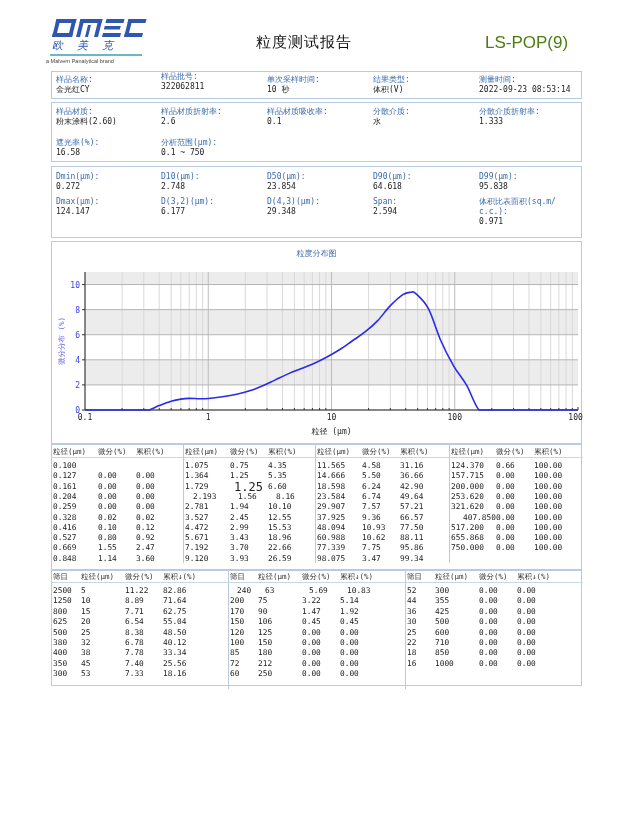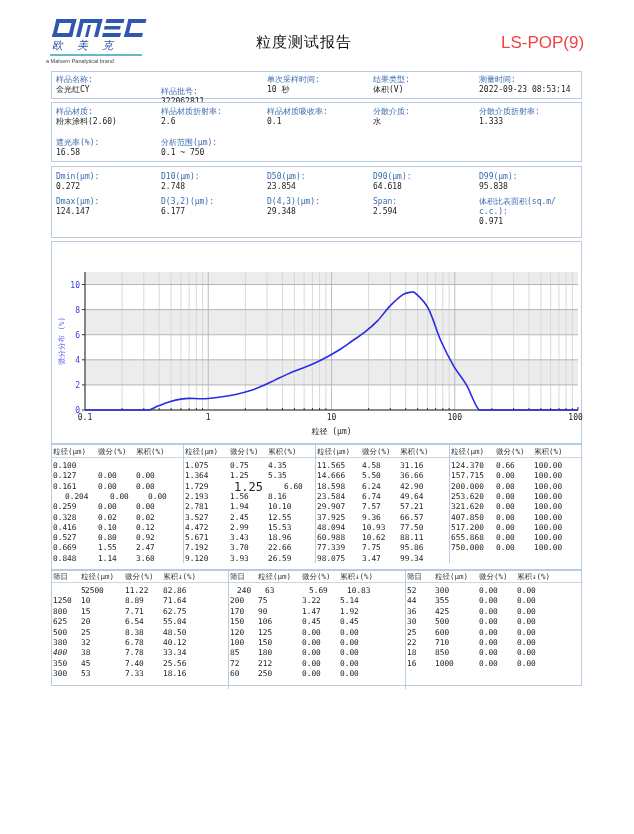--- a/index.html
+++ b/index.html
@@ -4,21 +4,21 @@
 <style>
   * { box-sizing: border-box; margin: 0; padding: 0; }
   html, body { width: 634px; height: 834px; background: #ffffff; overflow: hidden; }
   body { position: relative; font-family: "DejaVu Sans Mono", monospace; color: #222; }
   .abs { position: absolute; }
   .logo-omec { left: 50px; top: 17px; width: 100px; height: 22px; }
   .logo-cn { left: 52px; top: 38px; font-family: "DejaVu Serif", serif; font-style: italic; color: #2f56b0; font-size: 11px; letter-spacing: 14px; }
   .logo-bar { left: 50px; top: 54px; width: 92px; height: 2px; background: #6cb6c9; }
   .logo-brand { left: 46px; top: 58px; font-family: "Liberation Sans", sans-serif; font-size: 5.5px; color: #444; }
   .title { left: 256px; top: 33px; font-family: "DejaVu Serif", serif; font-size: 15px; color: #111; letter-spacing: 1px; }
-  .model { left: 501px; top: 33px; font-family: "Liberation Sans", sans-serif; font-size: 17px; color: #ef4444; }
+  .model { left: 485px; top: 33px; font-family: "Liberation Sans", sans-serif; font-size: 17px; color: #4d7c0f; }
 
   .box { position: absolute; border: 1px solid #b8cbe0; background: #fff; }
   .fld { position: absolute; font-size: 8px; line-height: 10px; }
   .lbl { color: #3a6aae; display: block; white-space: nowrap; }
   .val { color: #222; display: block; white-space: nowrap; }
 
   .chart-title { position: absolute; left: 0; width: 100%; top: 6px; text-align: center; font-size: 8px; color: #3a6aae; }
   svg text { font-family: "DejaVu Sans Mono", monospace; }
   .grid-table { position: absolute; left: 51px; top: 444px; width: 531px; border: 1px solid #b8cbe0; }
   .sieve-table { position: absolute; left: 51px; top: 569px; width: 531px; border: 1px solid #b8cbe0; }
@@ -50,21 +50,21 @@
 <div class="abs logo-bar"></div>
 <div class="abs logo-brand">a Malvern Panalytical brand</div>
 <div class="abs title">粒度测试报告</div>
 <div class="abs model">LS-POP(9)</div>
 
 <div class="box" style="left:51px; top:71px; width:531px; height:28px;">
   <div class="fld" style="left:4px; top:3px;">
       <span class="lbl">样品名称:</span>
       <span class="val">金光红CY</span>
     </div>
-  <div class="fld" style="left:109px; top:15px;">
+  <div class="fld" style="left:109px; top:0;">
       <span class="lbl">样品批号:</span>
       <span class="val">322062811</span>
     </div>
   <div class="fld" style="left:215px; top:3px;">
       <span class="lbl">单次采样时间:</span>
       <span class="val">10 秒</span>
     </div>
   <div class="fld" style="left:321px; top:3px;">
       <span class="lbl">结果类型:</span>
       <span class="val">体积(V)</span>
@@ -144,20 +144,21 @@
       <span class="val">2.594</span>
     </div>
   <div class="fld" style="left:427px; top:30px;">
       <span class="lbl">体积比表面积(sq.m/</span>
       <span class="lbl">c.c.):</span>
       <span class="val">0.971</span>
     </div>
 </div>
 
 <div class="box" style="left:51px; top:241px; width:531px; height:203px;">
+  <div class="chart-title">粒度分布图</div>
   <svg id="chart" class="abs" style="left:0; top:0;" width="531" height="203">
       <rect x="33" y="117.81818181818181" width="493" height="25.090909090909093" fill="#ececec"></rect>
       <rect x="33" y="67.63636363636364" width="493" height="25.090909090909093" fill="#ececec"></rect>
       <rect x="33" y="30" width="493" height="12.545454545454547" fill="#ececec"></rect>
       <line x1="33" y1="30" x2="33" y2="168" stroke="#bdbdbd" stroke-width="1"></line>
       <line x1="70.10194696558568" y1="30" x2="70.10194696558568" y2="168" stroke="#d9d9d9" stroke-width="1"></line>
       <line x1="91.8051946441984" y1="30" x2="91.8051946441984" y2="168" stroke="#d9d9d9" stroke-width="1"></line>
       <line x1="107.20389393117136" y1="30" x2="107.20389393117136" y2="168" stroke="#d9d9d9" stroke-width="1"></line>
       <line x1="119.14805303441432" y1="30" x2="119.14805303441432" y2="168" stroke="#d9d9d9" stroke-width="1"></line>
       <line x1="128.9071416097841" y1="30" x2="128.9071416097841" y2="168" stroke="#d9d9d9" stroke-width="1"></line>
@@ -271,21 +272,21 @@
         <div class="abs" style="left: 0px; top: 26.3px; width: 100%; height: 10.3px;">
           <span class="abs" style="left: 1px; top: 0px; font-size: 7.8px; line-height: 10.3px; white-space: nowrap;">0.127</span>
           <span class="abs" style="left: 46px; top: 0px; font-size: 7.8px; line-height: 10.3px; white-space: nowrap;">0.00</span>
           <span class="abs" style="left: 84px; top: 0px; font-size: 7.8px; line-height: 10.3px; white-space: nowrap;">0.00</span>
         </div>
         <div class="abs" style="left: 0px; top: 36.6px; width: 100%; height: 10.3px;">
           <span class="abs" style="left: 1px; top: 0px; font-size: 7.8px; line-height: 10.3px; white-space: nowrap;">0.161</span>
           <span class="abs" style="left: 46px; top: 0px; font-size: 7.8px; line-height: 10.3px; white-space: nowrap;">0.00</span>
           <span class="abs" style="left: 84px; top: 0px; font-size: 7.8px; line-height: 10.3px; white-space: nowrap;">0.00</span>
         </div>
-        <div class="abs" style="left: 12px; top: 46.9px; width: 100%; height: 10.3px; text-align: right;">
+        <div class="abs" style="left: 0px; top: 46.9px; width: 100%; height: 10.3px; text-align: right;">
           <span class="abs" style="left: 1px; top: 0px; font-size: 7.8px; line-height: 10.3px; white-space: nowrap;">0.204</span>
           <span class="abs" style="left: 46px; top: 0px; font-size: 7.8px; line-height: 10.3px; white-space: nowrap;">0.00</span>
           <span class="abs" style="left: 84px; top: 0px; font-size: 7.8px; line-height: 10.3px; white-space: nowrap;">0.00</span>
         </div>
         <div class="abs" style="left: 0px; top: 57.2px; width: 100%; height: 10.3px;">
           <span class="abs" style="left: 1px; top: 0px; font-size: 7.8px; line-height: 10.3px; white-space: nowrap;">0.259</span>
           <span class="abs" style="left: 46px; top: 0px; font-size: 7.8px; line-height: 10.3px; white-space: nowrap;">0.00</span>
           <span class="abs" style="left: 84px; top: 0px; font-size: 7.8px; line-height: 10.3px; white-space: nowrap;">0.00</span>
         </div>
         <div class="abs" style="left: 0px; top: 67.5px; width: 100%; height: 10.3px;">
@@ -326,23 +327,23 @@
           <span class="abs" style="left: 84px; top: 0px; font-size: 7.8px; line-height: 10.3px; white-space: nowrap;">4.35</span>
         </div>
         <div class="abs" style="left: 0px; top: 26.3px; width: 100%; height: 10.3px;">
           <span class="abs" style="left: 1px; top: 0px; font-size: 7.8px; line-height: 10.3px; white-space: nowrap;">1.364</span>
           <span class="abs" style="left: 46px; top: 0px; font-size: 7.8px; line-height: 10.3px; white-space: nowrap;">1.25</span>
           <span class="abs" style="left: 84px; top: 0px; font-size: 7.8px; line-height: 10.3px; white-space: nowrap;">5.35</span>
         </div>
         <div class="abs" style="left: 0px; top: 36.6px; width: 100%; height: 10.3px;">
           <span class="abs" style="left: 1px; top: 0px; font-size: 7.8px; line-height: 10.3px; white-space: nowrap;">1.729</span>
           <span class="abs" style="left: 30px; top: 0px; font-size: 12px; line-height: 10.3px; white-space: nowrap; margin-left: 20px;">1.25</span>
-          <span class="abs" style="left: 100px; top: 0px; font-size: 7.8px; line-height: 10.3px; white-space: nowrap;">6.60</span>
-        </div>
-        <div class="abs" style="left: 0px; top: 46.9px; width: 100%; height: 10.3px;">
+          <span class="abs" style="left: 84px; top: 0px; font-size: 7.8px; line-height: 10.3px; white-space: nowrap;">6.60</span>
+        </div>
+        <div class="abs" style="left: 8px; top: 46.9px; width: 100%; height: 10.3px;">
           <span class="abs" style="left: 1px; top: 0px; font-size: 7.8px; line-height: 10.3px; white-space: nowrap;">2.193</span>
           <span class="abs" style="left: 46px; top: 0px; font-size: 7.8px; line-height: 10.3px; white-space: nowrap;">1.56</span>
           <span class="abs" style="left: 84px; top: 0px; font-size: 7.8px; line-height: 10.3px; white-space: nowrap;">8.16</span>
         </div>
         <div class="abs" style="left: 0px; top: 57.2px; width: 100%; height: 10.3px;">
           <span class="abs" style="left: 1px; top: 0px; font-size: 7.8px; line-height: 10.3px; white-space: nowrap;">2.781</span>
           <span class="abs" style="left: 46px; top: 0px; font-size: 7.8px; line-height: 10.3px; white-space: nowrap;">1.94</span>
           <span class="abs" style="left: 84px; top: 0px; font-size: 7.8px; line-height: 10.3px; white-space: nowrap;">10.10</span>
         </div>
         <div class="abs" style="left: 0px; top: 67.5px; width: 100%; height: 10.3px;">
@@ -453,21 +454,21 @@
           <span class="abs" style="left: 1px; top: 0px; font-size: 7.8px; line-height: 10.3px; white-space: nowrap;">253.620</span>
           <span class="abs" style="left: 46px; top: 0px; font-size: 7.8px; line-height: 10.3px; white-space: nowrap;">0.00</span>
           <span class="abs" style="left: 84px; top: 0px; font-size: 7.8px; line-height: 10.3px; white-space: nowrap;">100.00</span>
         </div>
         <div class="abs" style="left: 0px; top: 57.2px; width: 100%; height: 10.3px;">
           <span class="abs" style="left: 1px; top: 0px; font-size: 7.8px; line-height: 10.3px; white-space: nowrap;">321.620</span>
           <span class="abs" style="left: 46px; top: 0px; font-size: 7.8px; line-height: 10.3px; white-space: nowrap;">0.00</span>
           <span class="abs" style="left: 84px; top: 0px; font-size: 7.8px; line-height: 10.3px; white-space: nowrap;">100.00</span>
         </div>
         <div class="abs" style="left: 0px; top: 67.5px; width: 100%; height: 10.3px;">
-          <span class="abs" style="left: 1px; top: 0px; font-size: 7.8px; line-height: 10.3px; white-space: nowrap;">407.850</span>
+          <span class="abs" style="left: 1px; top: 0px; font-size: 7.8px; line-height: 10.3px; white-space: nowrap; padding-left: 12px;">407.850</span>
           <span class="abs" style="left: 46px; top: 0px; font-size: 7.8px; line-height: 10.3px; white-space: nowrap;">0.00</span>
           <span class="abs" style="left: 84px; top: 0px; font-size: 7.8px; line-height: 10.3px; white-space: nowrap;">100.00</span>
         </div>
         <div class="abs" style="left: 0px; top: 77.8px; width: 100%; height: 10.3px;">
           <span class="abs" style="left: 1px; top: 0px; font-size: 7.8px; line-height: 10.3px; white-space: nowrap;">517.200</span>
           <span class="abs" style="left: 46px; top: 0px; font-size: 7.8px; line-height: 10.3px; white-space: nowrap;">0.00</span>
           <span class="abs" style="left: 84px; top: 0px; font-size: 7.8px; line-height: 10.3px; white-space: nowrap;">100.00</span>
         </div>
         <div class="abs" style="left: 0px; top: 88.1px; width: 100%; height: 10.3px;">
           <span class="abs" style="left: 1px; top: 0px; font-size: 7.8px; line-height: 10.3px; white-space: nowrap;">655.868</span>
@@ -486,21 +487,21 @@
 <div class="sieve-table" style="height:117px;">
   <div id="st">
       <div class="abs" style="left: 0px; top: 0px; width: 177px; bottom: 0px; border-right: 1px solid rgb(184, 203, 224); height: 119px;">
         <div class="abs" style="left: 0px; top: 0px; width: 100%; height: 13px; border-bottom: 1px solid rgb(200, 214, 230);">
           <span class="abs" style="left: 1px; top: 2px; font-size: 7.5px; white-space: nowrap; color: rgb(51, 51, 51);">筛目</span>
           <span class="abs" style="left: 29px; top: 2px; font-size: 7.5px; white-space: nowrap; color: rgb(51, 51, 51);">粒径(μm)</span>
           <span class="abs" style="left: 73px; top: 2px; font-size: 7.5px; white-space: nowrap; color: rgb(51, 51, 51);">微分(%)</span>
           <span class="abs" style="left: 111px; top: 2px; font-size: 7.5px; white-space: nowrap; color: rgb(51, 51, 51);">累积↓(%)</span>
         </div>
         <div class="abs" style="left: 0px; top: 16px; width: 100%; height: 10.4px;">
-          <span class="abs" style="left: 1px; top: 0px; font-size: 7.8px; line-height: 10.4px; white-space: nowrap; padding-left: 32px;">2500</span>
+          <span class="abs" style="left: 1px; top: 0px; font-size: 7.8px; line-height: 10.4px; white-space: nowrap;">2500</span>
           <span class="abs" style="left: 29px; top: 0px; font-size: 7.8px; line-height: 10.4px; white-space: nowrap;">5</span>
           <span class="abs" style="left: 73px; top: 0px; font-size: 7.8px; line-height: 10.4px; white-space: nowrap;">11.22</span>
           <span class="abs" style="left: 111px; top: 0px; font-size: 7.8px; line-height: 10.4px; white-space: nowrap;">82.86</span>
         </div>
         <div class="abs" style="left: 0px; top: 26.4px; width: 100%; height: 10.4px;">
           <span class="abs" style="left: 1px; top: 0px; font-size: 7.8px; line-height: 10.4px; white-space: nowrap;">1250</span>
           <span class="abs" style="left: 29px; top: 0px; font-size: 7.8px; line-height: 10.4px; white-space: nowrap;">10</span>
           <span class="abs" style="left: 73px; top: 0px; font-size: 7.8px; line-height: 10.4px; white-space: nowrap;">8.89</span>
           <span class="abs" style="left: 111px; top: 0px; font-size: 7.8px; line-height: 10.4px; white-space: nowrap;">71.64</span>
         </div>
@@ -522,21 +523,21 @@
           <span class="abs" style="left: 73px; top: 0px; font-size: 7.8px; line-height: 10.4px; white-space: nowrap;">8.38</span>
           <span class="abs" style="left: 111px; top: 0px; font-size: 7.8px; line-height: 10.4px; white-space: nowrap;">48.50</span>
         </div>
         <div class="abs" style="left: 0px; top: 68px; width: 100%; height: 10.4px;">
           <span class="abs" style="left: 1px; top: 0px; font-size: 7.8px; line-height: 10.4px; white-space: nowrap;">380</span>
           <span class="abs" style="left: 29px; top: 0px; font-size: 7.8px; line-height: 10.4px; white-space: nowrap;">32</span>
           <span class="abs" style="left: 73px; top: 0px; font-size: 7.8px; line-height: 10.4px; white-space: nowrap;">6.78</span>
           <span class="abs" style="left: 111px; top: 0px; font-size: 7.8px; line-height: 10.4px; white-space: nowrap;">40.12</span>
         </div>
         <div class="abs" style="left: 0px; top: 78.4px; width: 100%; height: 10.4px;">
-          <span class="abs" style="left: 1px; top: 0px; font-size: 7.8px; line-height: 10.4px; white-space: nowrap; font-style: italic;">400</span>
+          <span class="abs" style="left: 1px; top: 0px; font-size: 7.8px; line-height: 10.4px; white-space: nowrap;">400</span>
           <span class="abs" style="left: 29px; top: 0px; font-size: 7.8px; line-height: 10.4px; white-space: nowrap;">38</span>
           <span class="abs" style="left: 73px; top: 0px; font-size: 7.8px; line-height: 10.4px; white-space: nowrap;">7.78</span>
           <span class="abs" style="left: 111px; top: 0px; font-size: 7.8px; line-height: 10.4px; white-space: nowrap;">33.34</span>
         </div>
         <div class="abs" style="left: 0px; top: 88.8px; width: 100%; height: 10.4px;">
           <span class="abs" style="left: 1px; top: 0px; font-size: 7.8px; line-height: 10.4px; white-space: nowrap;">350</span>
           <span class="abs" style="left: 29px; top: 0px; font-size: 7.8px; line-height: 10.4px; white-space: nowrap;">45</span>
           <span class="abs" style="left: 73px; top: 0px; font-size: 7.8px; line-height: 10.4px; white-space: nowrap;">7.40</span>
           <span class="abs" style="left: 111px; top: 0px; font-size: 7.8px; line-height: 10.4px; white-space: nowrap;">25.56</span>
         </div>

